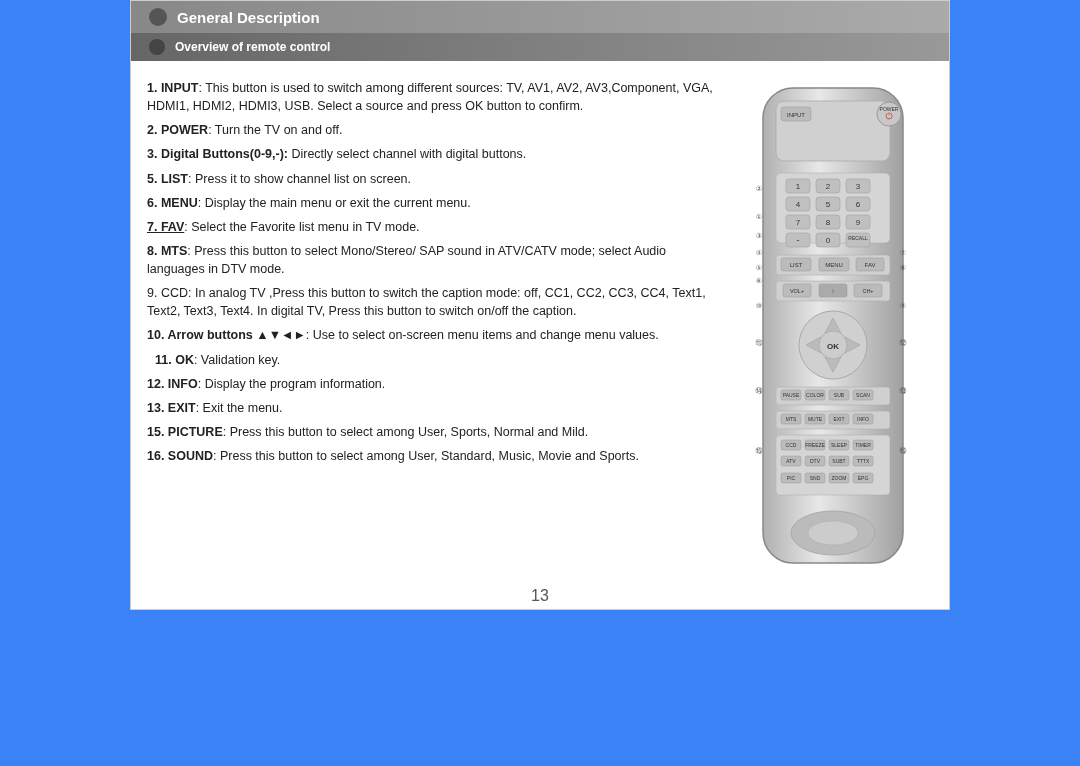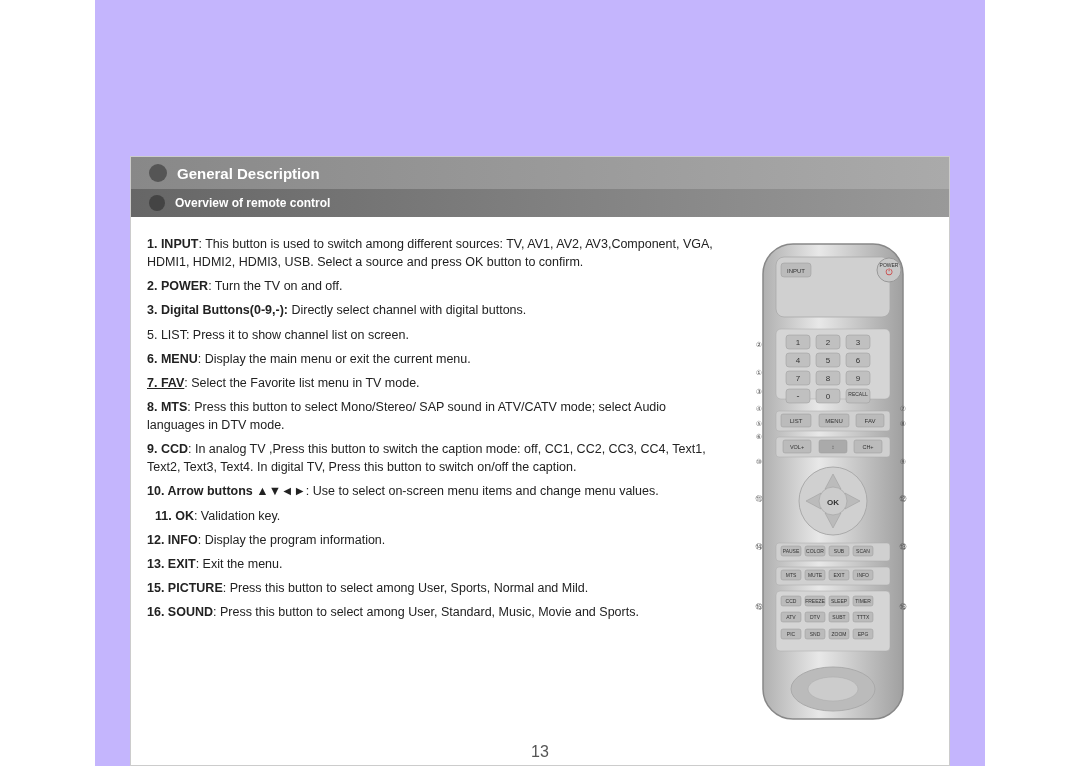--- a/index.html
+++ b/index.html
@@ -8,28 +8,28 @@
       height: 766px;
       background: #fff;
       font-family: Arial, sans-serif;
       font-size: 13px;
       color: #222;
       display: flex;
       align-items: center;
       justify-content: center;
     }
     .page {
-      width: 890px;
+      width: 1080px;
       height: 766px;
-      background: #c4b5fd;
+      background: #3b82f6;
       position: relative;
       display: flex;
       flex-direction: column;
       align-items: center;
-      justify-content: flex-end;
+      justify-content: flex-start;
     }
     .content-area {
       width: 820px;
       background: #fff;
       border: 1px solid #ccc;
       padding: 0;
       position: relative;
     }
     .header-general {
       background: linear-gradient(to right, #888, #aaa);
@@ -118,25 +118,25 @@
     <div class="header-overview">
       <span>Overview of remote control</span>
     </div>
 
     <div class="main-body">
 
       <div class="text-column" id="text-col">
       <p><span style="font-weight: bold;">1. INPUT</span>: This button is used to switch among different sources: TV, AV1, AV2, AV3,Component, VGA, HDMI1, HDMI2, HDMI3, USB. Select a source and press OK button to confirm.</p>
           <p><span style="font-weight: bold;">2. POWER</span>: Turn the TV on and off.</p>
           <p><span style="font-weight: bold;">3. Digital Buttons(0-9,-):</span> Directly select channel with digital buttons.</p>
-          <p><span style="font-weight: normal;">5. LIST</span>: Press it to show channel list on screen.</p>
+          <p><span style="font-weight: bold;">5. LIST</span>: Press it to show channel list on screen.</p>
           <p><span style="font-weight: bold;">6. MENU</span>: Display the main menu or exit the current menu.</p>
           <p><span style="font-weight: bold; text-decoration: underline;">7. FAV</span>: Select the Favorite list menu in TV mode.</p>
           <p><span style="font-weight: bold;">8. MTS</span>: Press this button to select Mono/Stereo/ SAP sound in ATV/CATV mode; select Audio languages in DTV mode.</p>
-          <p><span style="font-weight: bold; margin-top: 38px;">9. CCD</span>: In analog TV ,Press this button to switch the caption mode: off, CC1, CC2, CC3, CC4, Text1, Text2, Text3, Text4. In digital TV, Press this button to switch on/off the caption.</p>
+          <p><span style="font-weight: normal; margin-top: 38px;">9. CCD</span>: In analog TV ,Press this button to switch the caption mode: off, CC1, CC2, CC3, CC4, Text1, Text2, Text3, Text4. In digital TV, Press this button to switch on/off the caption.</p>
           <p><span style="font-weight: bold;">10. Arrow buttons ▲▼◄►</span>: Use to select on-screen menu items and change menu values.</p>
           <p><span style="font-weight: bold; margin-left: 8px;">11. OK</span>: Validation key.</p>
           <p><span style="font-weight: bold;">12. INFO</span>: Display the program information.</p>
           <p><span style="font-weight: bold;">13. EXIT</span>: Exit the menu.</p>
           <p><span style="font-weight: bold;">15. PICTURE</span>: Press this button to select among User, Sports, Normal and Mild.</p>
           <p><span style="font-weight: bold;">16. SOUND</span>: Press this button to select among User, Standard, Music, Movie and Sports.</p>
         </div>
 
       <div class="remote-column">
         <div class="remote-wrap">

